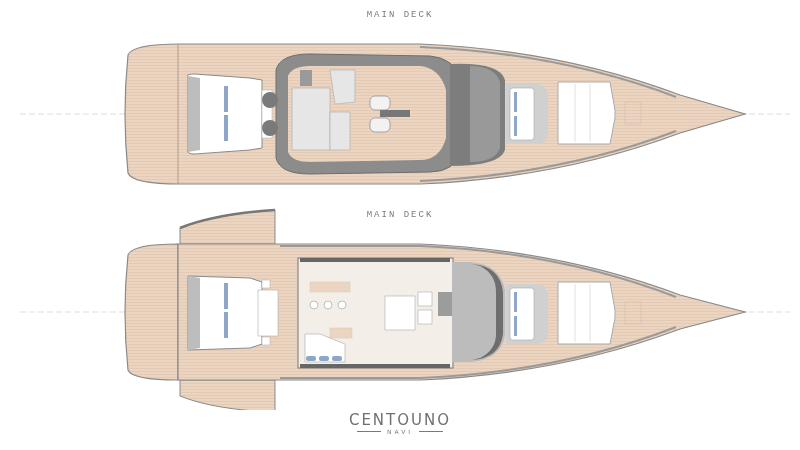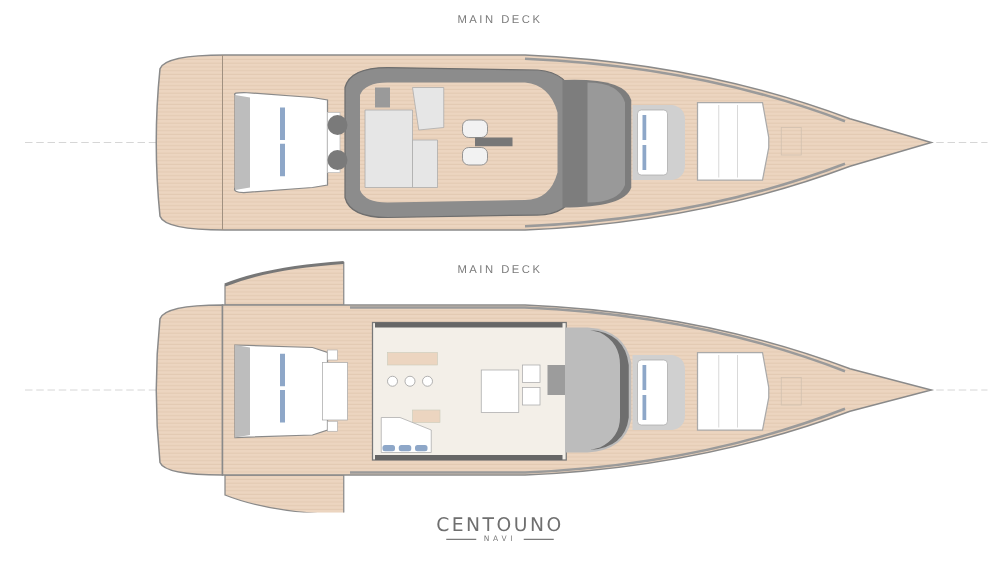--- a/index.html
+++ b/index.html
@@ -1,20 +1,20 @@
 <!DOCTYPE html>
 <html><head>
 <meta charset="utf-8">
 <style>
   html, body { margin: 0; padding: 0; background: #ffffff; }
   body { width: 800px; height: 450px; position: relative; overflow: hidden; font-family: "Liberation Sans", sans-serif; }
   .deck-label {
     position: absolute; left: 0; width: 800px; text-align: center;
     color: #7a7a7a; font-size: 9px; letter-spacing: 2px;
-    font-family: Liberation Sans, sans-serif;
+    font-family: Liberation Mono, monospace;
   }
   #label-top { top: 10px; }
   #label-bottom { top: 210px; }
   svg.plan { position: absolute; left: 0; }
   #plan-top { top: 0; }
   #plan-bottom { top: 0; }
   .logo { position: absolute; left: 0; width: 800px; top: 411px; text-align: center; }
   .logo-main { color: #6f6f6f; font-size: 15px; letter-spacing: 2px; font-family: "DejaVu Sans", sans-serif; font-weight: normal; }
   .logo-sub-wrap { display: flex; align-items: center; justify-content: center; gap: 6px; margin-top: -1px; }
   .logo-line { width: 24px; height: 1px; background: #7a7a7a; }

